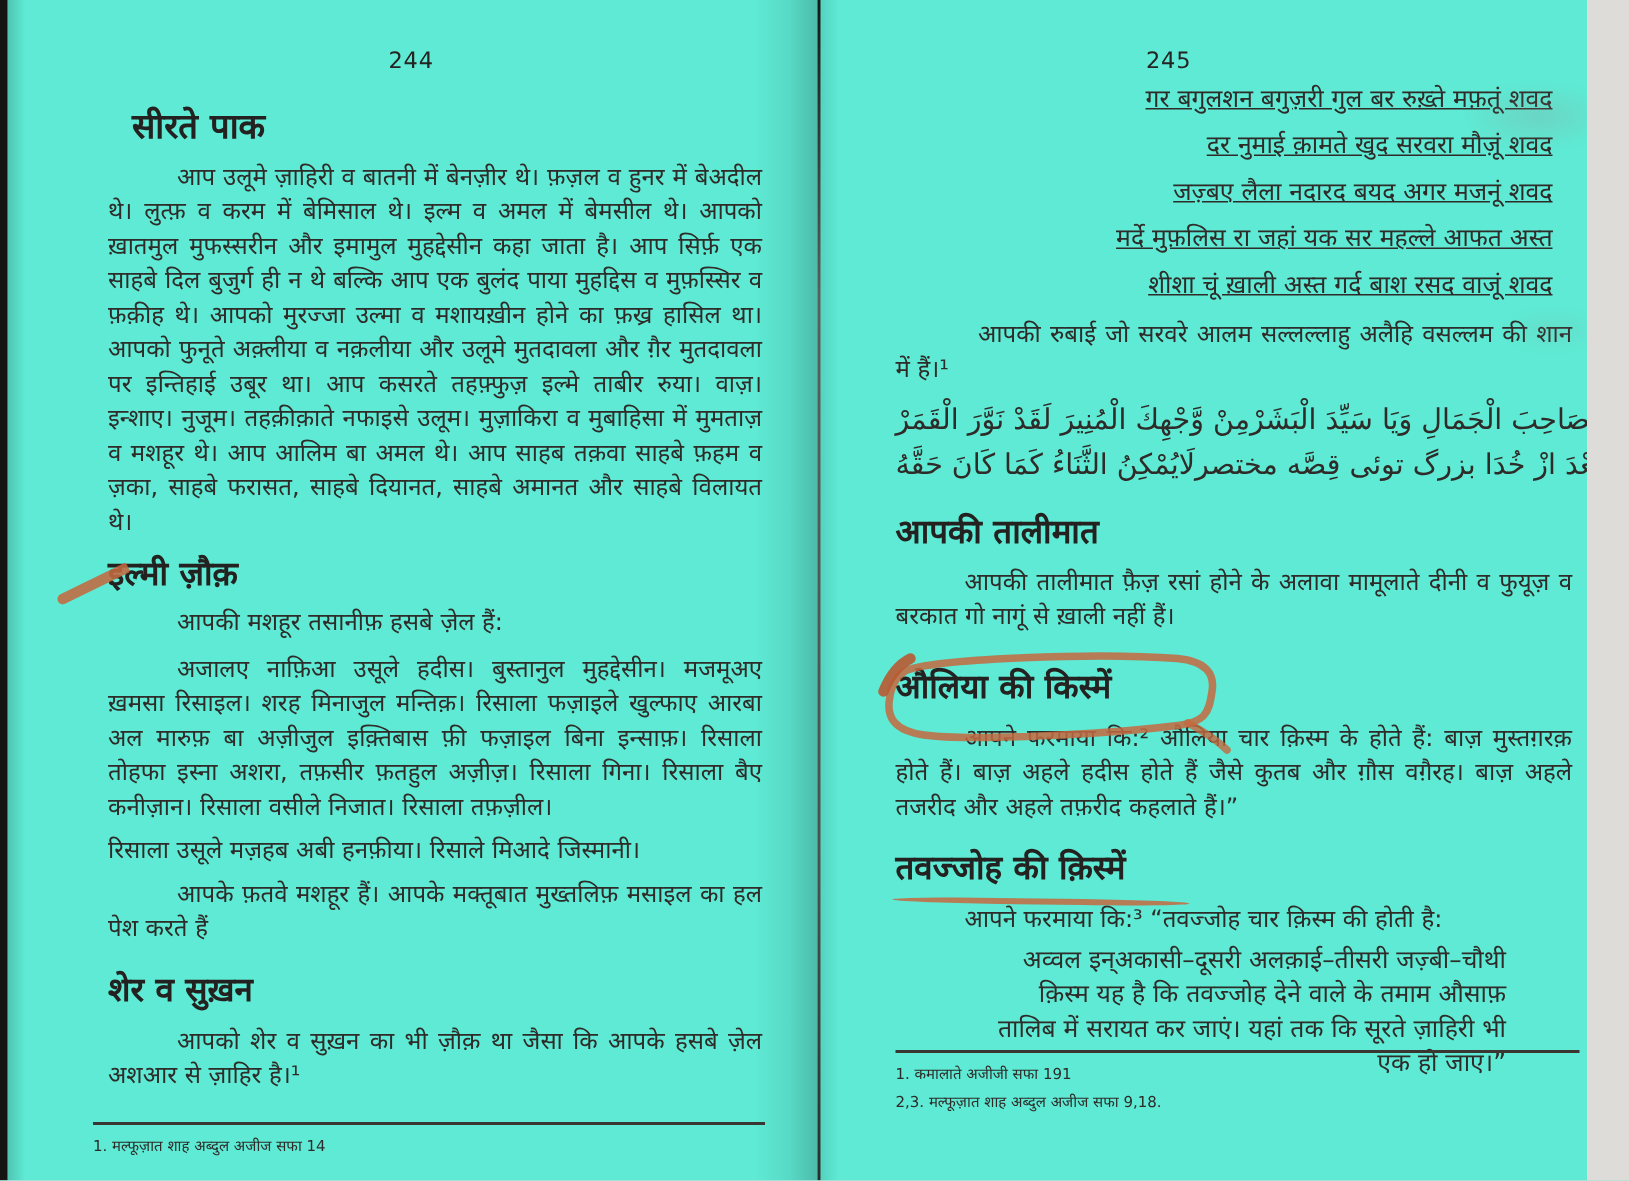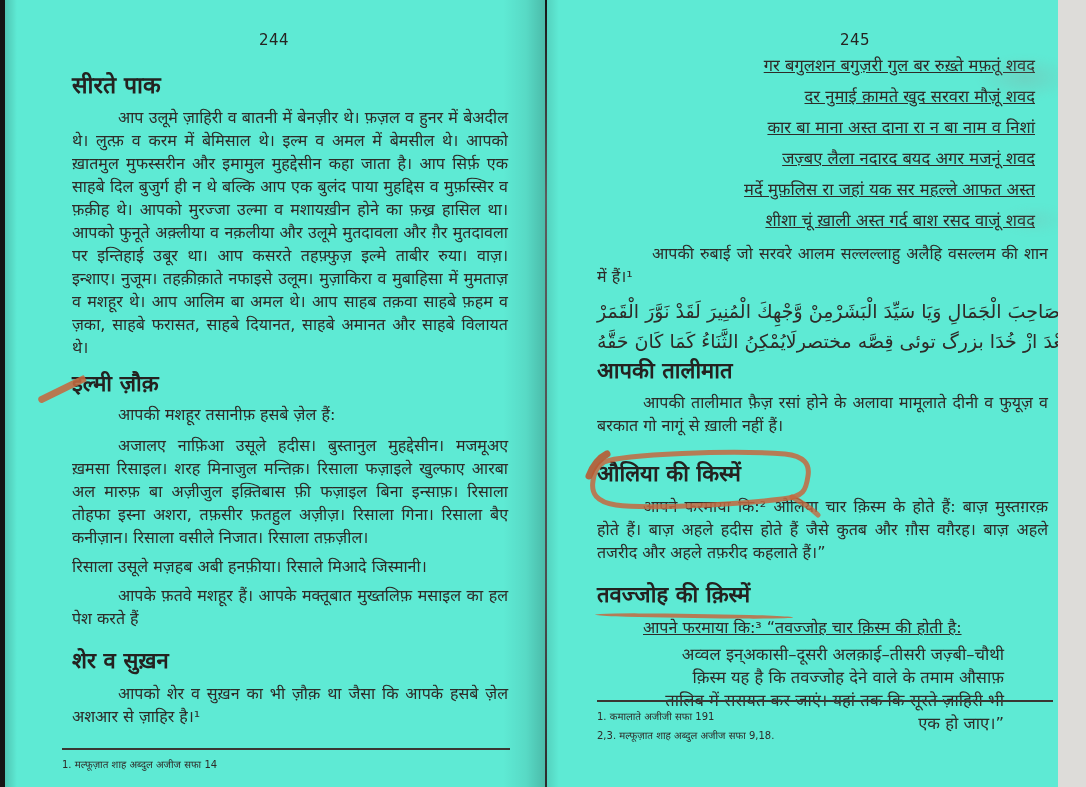--- a/index.html
+++ b/index.html
@@ -20,52 +20,52 @@
     background:linear-gradient(to right, rgba(0,0,0,.10), rgba(0,0,0,0)); }
   .smudge { position:absolute; filter:blur(3px); opacity:.45;
     background:radial-gradient(ellipse at center, rgba(148,146,142,.55), rgba(148,146,142,0) 70%); }
 
   .page { position:absolute; top:0; height:787px; box-sizing:border-box; }
   .page-left  { left:5px;  width:512px; padding:24px 9px 0 67px; }
   .page-right { left:547px; width:539px; padding:24px 38px 0 50px; }
 
   .pagenum { position:absolute; top:31px; font-size:15px; letter-spacing:.5px; color:#262422; }
   .pagenum-left  { left:259px; }
-  .pagenum-right { left:840px; }
+  .pagenum-right { left:764px; }
 
   .h { font-weight:bold; font-size:22px; line-height:30px; color:#242220; margin:0; }
   .h-lg { font-size:23px; }
   .body-text { font-size:16px; line-height:23px; text-align:justify; margin:0; }
   .indent { text-indent:46px; }
 
   
-  .m-seerat-h { margin-top:46px; }
+  .m-seerat-h { margin-top:46px;margin-left:16px; }
   .m-seerat-b { margin-top:6px; }
   .m-ilmi-h { margin-top:10px; }
   .m-ilmi-intro { margin-top:4px; }
   .m-books1 { margin-top:8px; }
   .m-books2 { margin-top:6px; }
   .m-fatwa { margin-top:6px; }
   .m-sher-h { margin-top:16px; }
   .m-sher-b { margin-top:6px; }
 
   
   .poem { margin:26px 0 0 36px; width:402px; text-align:right;text-decoration:underline; }
   .poem-line { font-size:16.5px; line-height:31px; white-space:nowrap; }
   .m-rubai { margin-top:6px; }
   .arabic-block { margin-top:8px; margin-right:-8px; }
   .arabic-row { display:flex; justify-content:space-between; direction:ltr;
     font-size:19px; line-height:30px; }
   .arabic-row span { direction:rtl; unicode-bidi:isolate; white-space:nowrap; }
-  .m-taleemat-h { }
+  .m-taleemat-h { margin-top:16px; }
   .m-taleemat-b { margin-top:5px; }
   .m-auliya-h { margin-top:22px; }
   .m-auliya-b { margin-top:6px; }
   .m-tawaj-h { margin-top:16px; }
-  .m-tawaj-i { margin-top:6px;text-decoration:underline; }
+  .m-tawaj-i { margin-top:6px; }
   .quote { margin:4px 0 0 55px; width:352px; text-align:right; font-size:16.5px; line-height:23px; }
 
   .footnotes { position:absolute; border-top:2px solid #3a3733; padding-top:5px;
     font-size:10px; line-height:19px; }
   .footnotes-244 { left:57px; top:748px; width:448px; }
   .footnotes-245 { left:50px; top:700px; width:456px; }
 
   
   .ilmi-wrap, .auliya-wrap, .tawajjoh-wrap { position:relative; display:inline-block; }
   .tick-mark { position:absolute; left:-36px; top:17px; width:52px; height:7px;
@@ -100,21 +100,20 @@
 
     <div class="footnotes footnotes-244">
       <div>1. मल्फूज़ात शाह अब्दुल अजीज सफा 14</div>
     </div>
   </div>
 
   <div class="page page-right">
     <div class="poem">
       <div class="poem-line">गर बगुलशन बगुज़री गुल बर रुख़्ते मफ़तूं शवद</div>
       <div class="poem-line">दर नुमाई क़ामते खुद सरवरा मौज़ूं शवद</div>
-      <div class="poem-line">कार बा माना अस्त दाना रा न बा नाम व निशां</div>
       <div class="poem-line">जज़्बए लैला नदारद बयद अगर मजनूं शवद</div>
       <div class="poem-line">मर्दे मुफ़लिस रा जहां यक सर महल्ले आफत अस्त</div>
       <div class="poem-line">शीशा चूं ख़ाली अस्त गर्द बाश रसद वाजूं शवद</div>
     </div>
 
     <p class="body-text m-rubai" style="text-indent:55px;">आपकी रुबाई जो सरवरे आलम सल्लल्लाहु अलैहि वसल्लम की शान में हैं।¹</p>
 
     <div class="arabic-block">
       <div class="arabic-row">
         <span>مِنْ وَّجْهِكَ الْمُنِيرَ لَقَدْ نَوَّرَ الْقَمَرْ</span>

